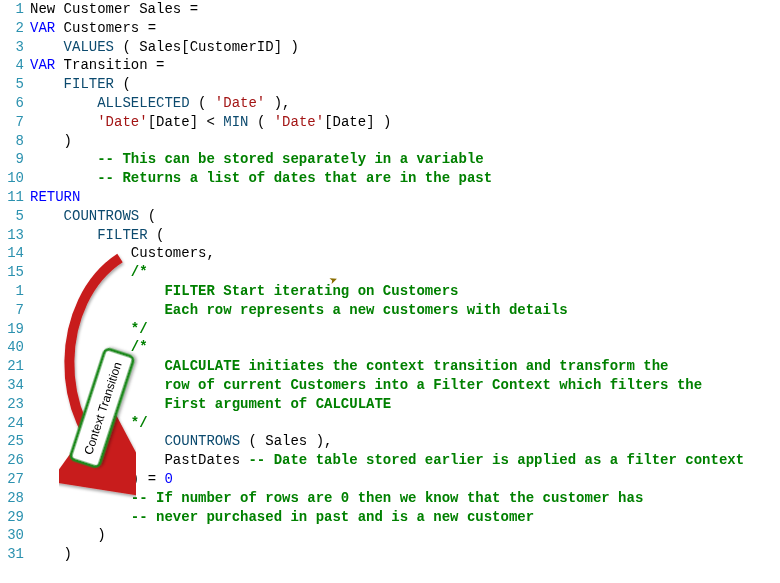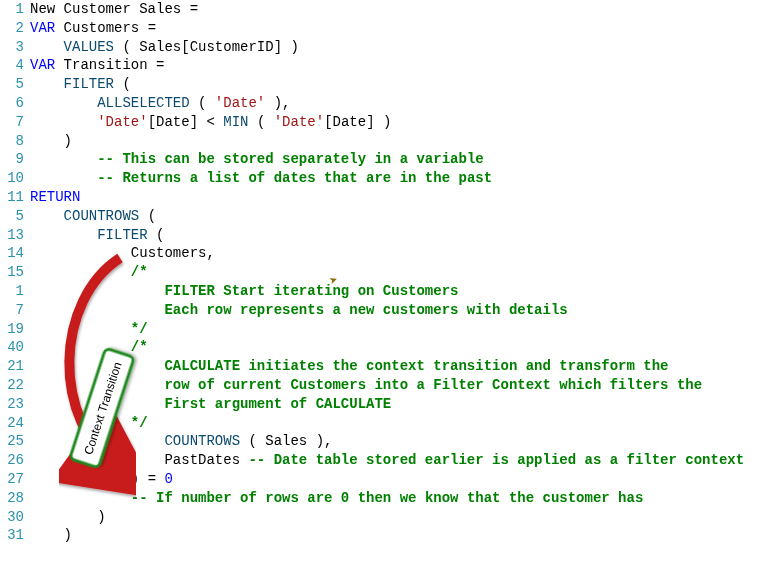--- a/index.html
+++ b/index.html
@@ -154,21 +154,21 @@
     <span class="gutter">40</span>
     <span class="code"><span class="plain">            </span><span class="cmt">/*</span></span>
   </div>
 
   <div class="line">
     <span class="gutter">21</span>
     <span class="code"><span class="plain">                </span><span class="cmt">CALCULATE initiates the context transition and transform the</span></span>
   </div>
 
   <div class="line">
-    <span class="gutter">22</span>
+    <span class="gutter">34</span>
     <span class="code"><span class="plain">                </span><span class="cmt">row of current Customers into a Filter Context which filters the</span></span>
   </div>
 
   <div class="line">
     <span class="gutter">23</span>
     <span class="code"><span class="plain">                </span><span class="cmt">First argument of CALCULATE</span></span>
   </div>
 
   <div class="line">
     <span class="gutter">24</span>
@@ -188,20 +188,24 @@
   <div class="line">
     <span class="gutter">27</span>
     <span class="code"><span class="plain">            </span><span class="plain">) = </span><span class="num">0</span></span>
   </div>
 
   <div class="line">
     <span class="gutter">28</span>
     <span class="code"><span class="plain">            </span><span class="cmt">-- If number of rows are 0 then we know that the customer has</span></span>
   </div>
 
+  <div class="line">
+    <span class="gutter">29</span>
+    <span class="code"><span class="plain">            </span><span class="cmt">-- never purchased in past and is a new customer</span></span>
+  </div>
 
   <div class="line">
     <span class="gutter">30</span>
     <span class="code"><span class="plain">        </span><span class="plain">)</span></span>
   </div>
 
   <div class="line">
     <span class="gutter">31</span>
     <span class="code"><span class="plain">    </span><span class="plain">)</span></span>
   </div>

